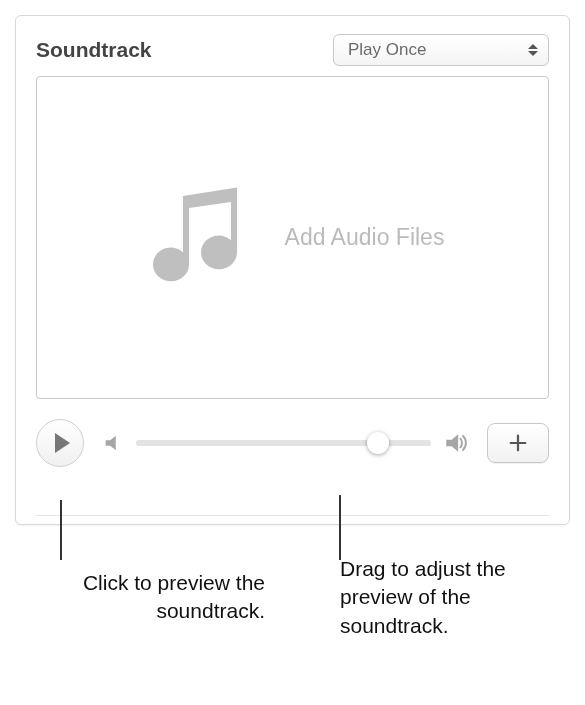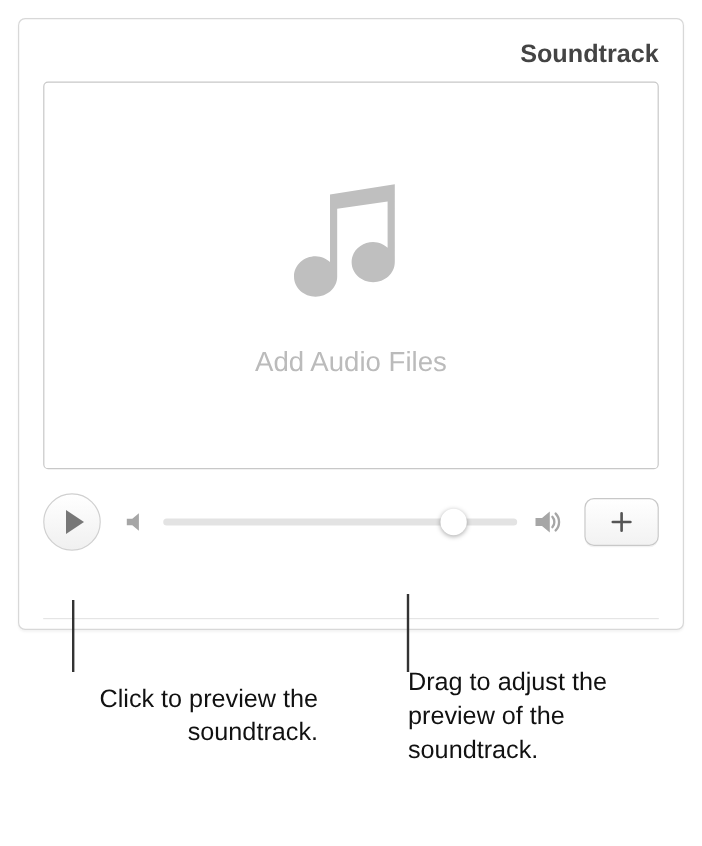--- a/index.html
+++ b/index.html
@@ -18,21 +18,21 @@
       height: 510px;
       border: 1px solid #d8d8d8;
       border-radius: 6px;
       background: #fff;
       box-shadow: 0 1px 2px rgba(0,0,0,0.05);
       padding: 18px 20px 16px 20px;
     }
     .header-row {
       display: flex;
       align-items: center;
-      justify-content: flex-end;
+      justify-content: space-between;
       margin-bottom: 10px;
     }
     .section-title {
       font-size: 21px;
       font-weight: 700;
       color: #444;
     }
     .popup-select {
       display: flex;
       align-items: center;
@@ -53,21 +53,21 @@
       align-items: center;
       gap: 2px;
     }
     .dropzone {
       width: 100%;
       height: 323px;
       border: 1px solid #c8c8c8;
       border-radius: 4px;
       background: #fff;
       display: flex;
-      flex-direction: column;
+      flex-direction: row;
       align-items: center;
       justify-content: center;
       gap: 24px;
       color: #bbbbbb;
     }
     .dropzone-label {
       font-size: 23px;
       font-weight: 400;
       color: #bbbbbb;
     }
@@ -165,20 +165,27 @@
     .callout-text.left { left: 75px; top: 569px; width: 190px; text-align: right; }
     .callout-text.right { left: 340px; top: 555px; width: 220px; }
   </style>
 </head>
 <body>
 
 <div class="panel">
 
   <div class="header-row">
     <div class="section-title">Soundtrack</div>
+    <div class="popup-select">
+      <span>Play Once</span>
+      <span class="popup-arrows">
+        <span class="chev chev-up"></span>
+        <span class="chev chev-down"></span>
+      </span>
+    </div>
   </div>
 
   <div class="dropzone">
     <svg width="120" height="120" viewBox="0 0 100 100">
       <path d="M 35 15 L 80 8 L 80 62 C 80 70 73 76 65 76 C 57 76 50 70 50 62 C 50 54 57 48 65 48 C 69 48 73 50 75 52 L 75 20 L 40 25 L 40 72 C 40 80 33 86 25 86 C 17 86 10 80 10 72 C 10 64 17 58 25 58 C 29 58 33 60 35 62 Z" fill="#bfbfbf"></path>
     </svg>
     <div class="dropzone-label">Add Audio Files</div>
   </div>
 
   <div class="controls">

